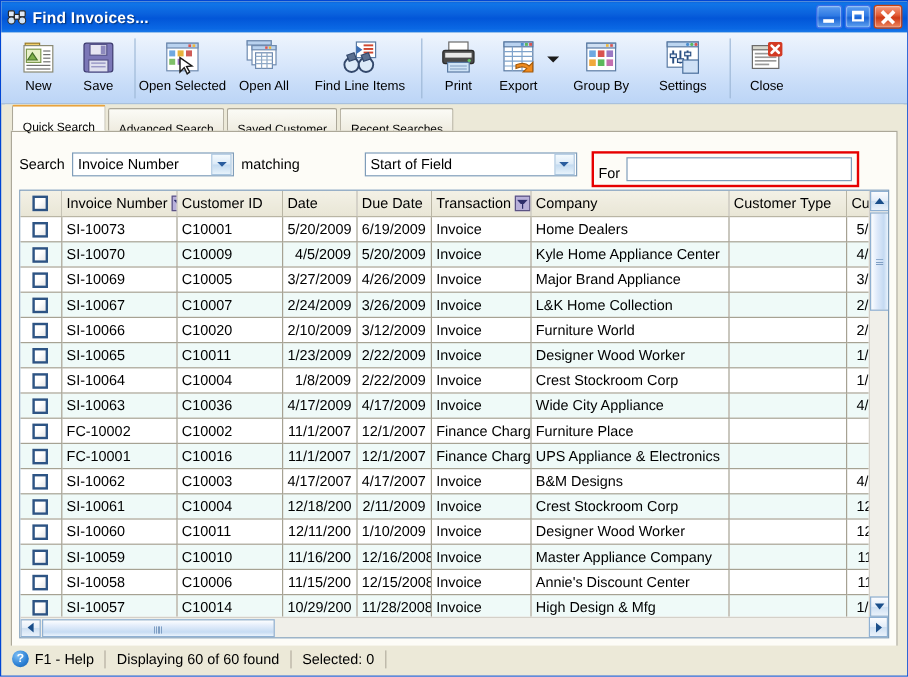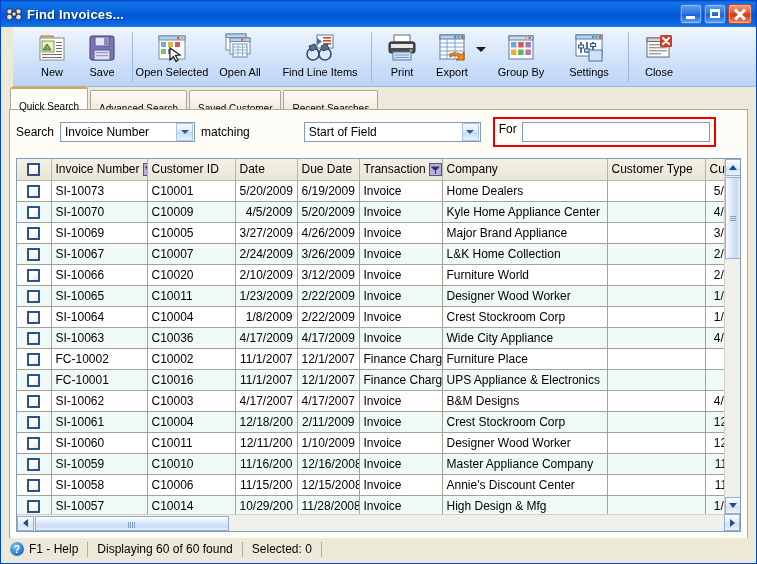--- a/index.html
+++ b/index.html
@@ -82,23 +82,22 @@
   .winbtn.close .x1 { transform: rotate(45deg); }
   .winbtn.close .x2 { transform: rotate(-45deg); }
 
   
   .toolbar {
     height: 60px;
     background: linear-gradient(to bottom, #eff5fd 0%, #d8e7fb 45%, #c7dcf8 75%, #bcd5f6 100%);
     border-bottom: 1px solid #9bb8dd;
     display: flex;
     align-items: flex-start;
-    padding: 3px 0 0 14px;
-    box-sizing: border-box;
-    margin-left: 12px;
+    padding: 3px 0 0 6px;
+    box-sizing: border-box;
   }
   .tbtn {
     width: 50px;
     display: flex; flex-direction: column; align-items: center;
     padding-top: 2px;
     cursor: default;
   }
   .tbtn.wide { width: 68px; }
   .tbtn .ic {
     width: 32px; height: 32px;
@@ -211,26 +210,27 @@
     border-left: 4px solid transparent;
     border-right: 4px solid transparent;
     border-top: 4px solid #2a5d9e;
   }
   .combo.c1 { width: 135px; }
   .combo.c2 { width: 177px; margin-left: 48px; }
 
   .forbox {
     border: 2px solid #e60000;
     display: flex;
-    align-items: flex-start;
+    align-items: flex-end;
     gap: 5px;
     padding: 3px 4px;
     margin-left: 6px;
     box-sizing: border-box;
     height: 30px;
+    margin-top: 9px;
   }
   .forbox .lab { font-size: 12px; }
   .textinput {
     width: 188px;
     height: 20px;
     background: #fff;
     border: 1px solid #7f9db9;
     box-sizing: border-box;
     font-size: 12px;
     padding: 0 3px;

